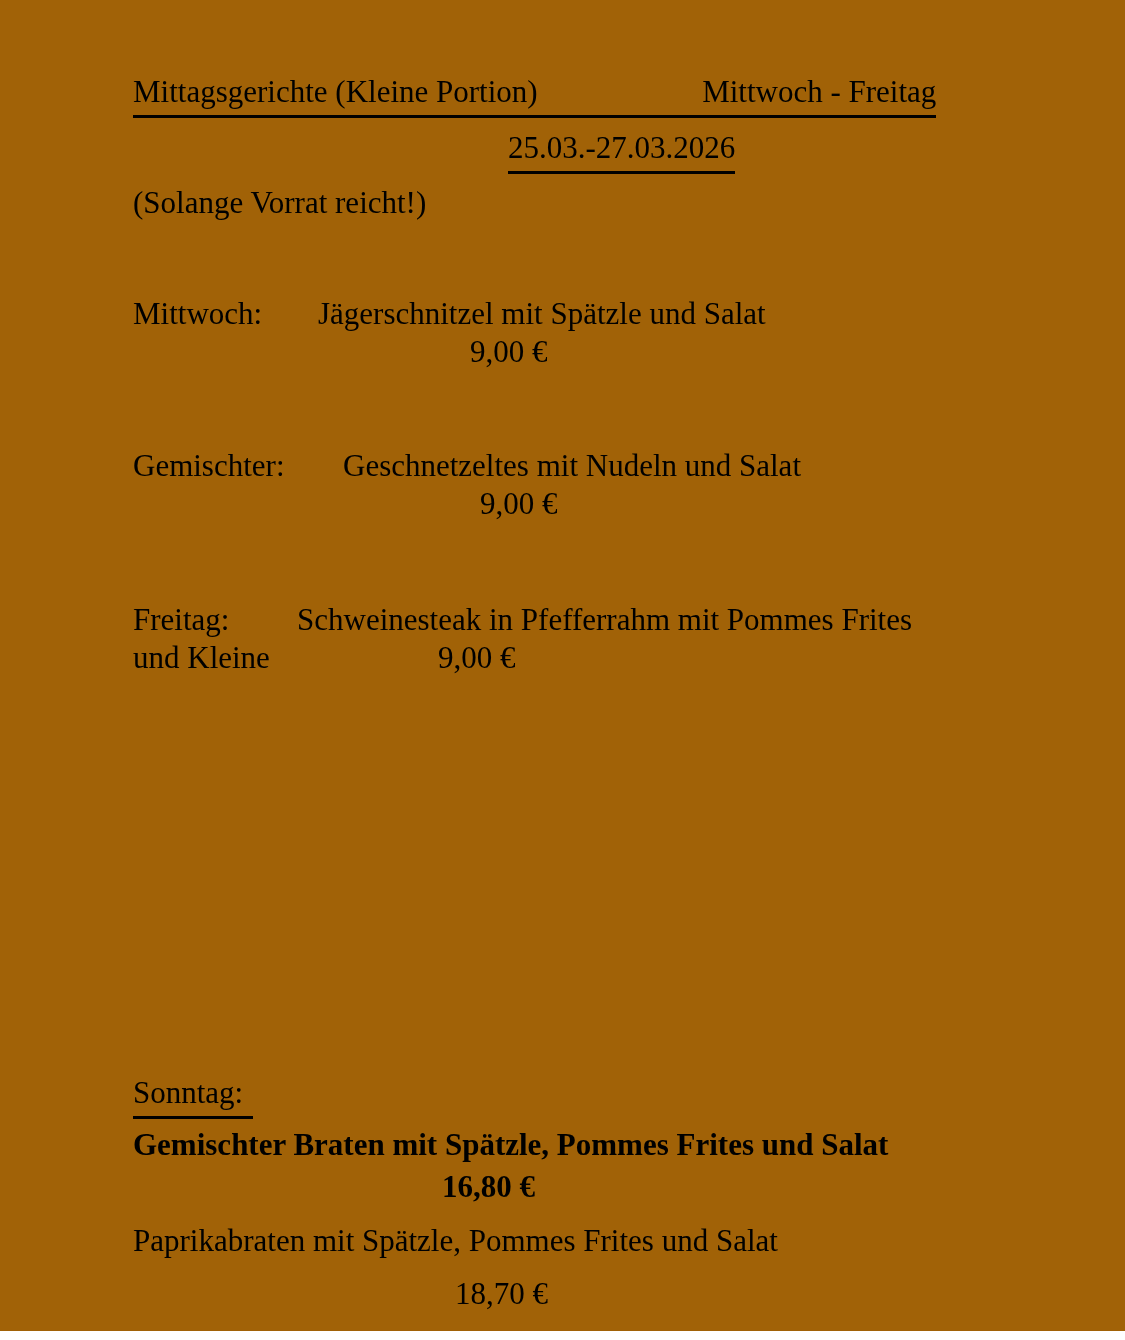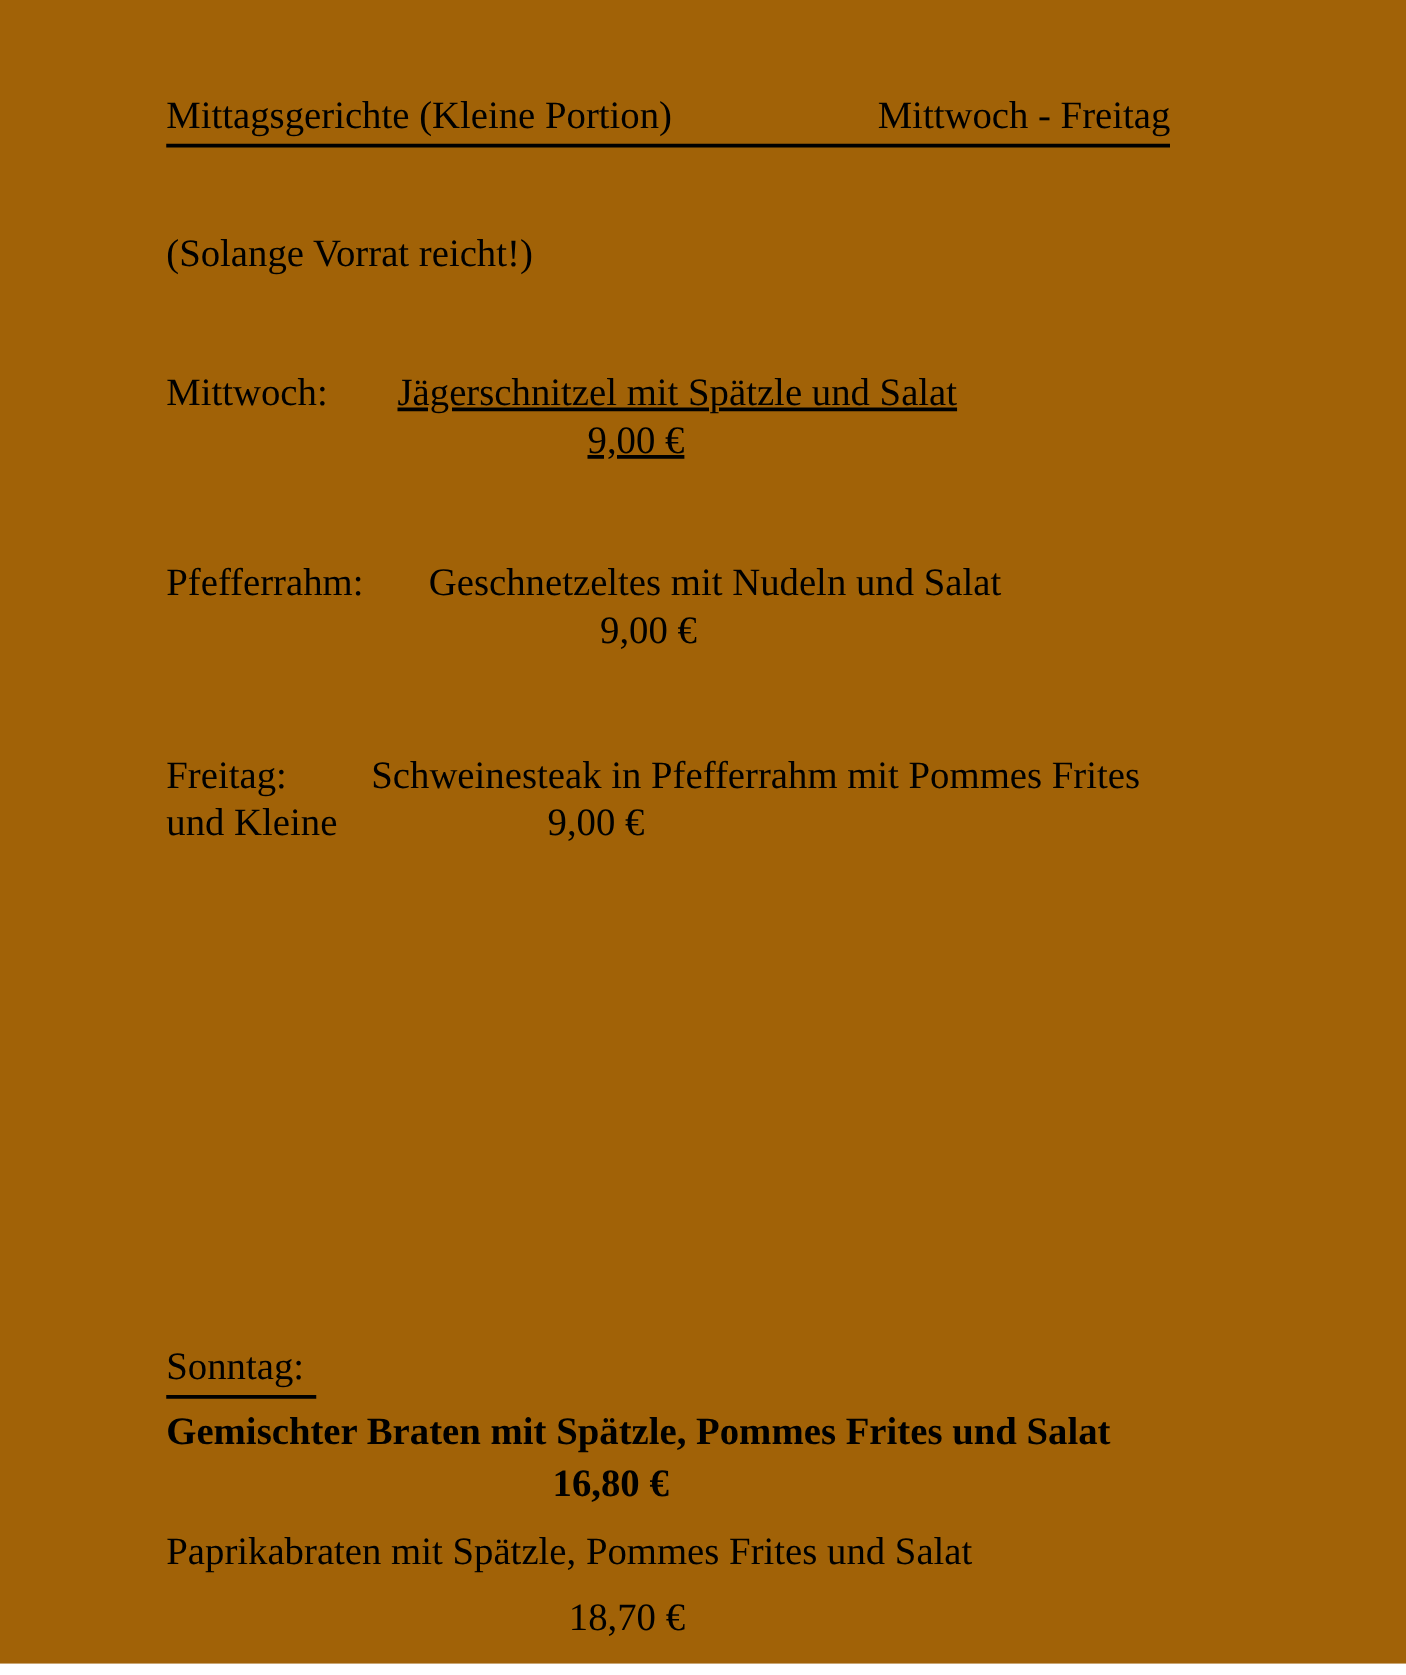--- a/index.html
+++ b/index.html
@@ -28,53 +28,56 @@
   .day-freitag    { width: 164px; }
   .cell-undsalat  { display: inline-block; width: 305px; }
   .price-mi { margin-left: 337px; }
   .price-do { margin-left: 347px; }
   .price-so1 { margin-left: 309px; margin-top: 4px; }
   .price-so2 { margin-left: 322px; margin-top: 15px; }
 
   #hdr   { left: 133px; top: 73px;  }
   #date  { left: 508px; top: 129px; }
   #note  { left: 133px; top: 184px; }
-  #mi    { left: 133px; top: 295px; text-decoration: underline; }
+  #mi    { left: 133px; top: 295px; }
   #do    { left: 133px; top: 447px; }
   #fr    { left: 133px; top: 601px; }
   #so-h  { left: 133px; top: 1074px; }
   #so-1  { left: 133px; top: 1126px; font-weight: bold; }
   #so-2  { left: 133px; top: 1222px; }
 </style>
 </head>
 <body>
 
 <div id="doc">
 
   <div id="hdr" class="abs">
     <span class="underlined">
       <span>Mittagsgerichte (Kleine Portion)</span>
       <span class="hspacer"></span>
       <span>Mittwoch - Freitag</span>
     </span>
   </div>
 
+  <div id="date" class="abs">
+    <span class="underlined">25.03.-27.03.2026</span>
+  </div>
 
   <div id="note" class="abs">(Solange Vorrat reicht!)</div>
 
   <div id="mi" class="abs">
     <div>
       <span class="day day-mittwoch">Mittwoch:</span><span>Jägerschnitzel mit Spätzle und Salat</span>
     </div>
     <div class="price-mi">9,00 €</div>
   </div>
 
   <div id="do" class="abs">
     <div>
-      <span class="day day-donnerstag">Pfefferrahm:</span><span>Geschnetzeltes mit Nudeln und Salat</span>
+      <span class="day day-donnerstag">Gemischter:</span><span>Geschnetzeltes mit Nudeln und Salat</span>
     </div>
     <div class="price-do">9,00 €</div>
   </div>
 
   <div id="fr" class="abs">
     <div>
       <span class="day day-freitag">Freitag:</span><span>Schweinesteak in Pfefferrahm mit Pommes Frites</span>
     </div>
     <div>
       <span class="cell-undsalat">und Kleine</span><span>9,00 €</span>

